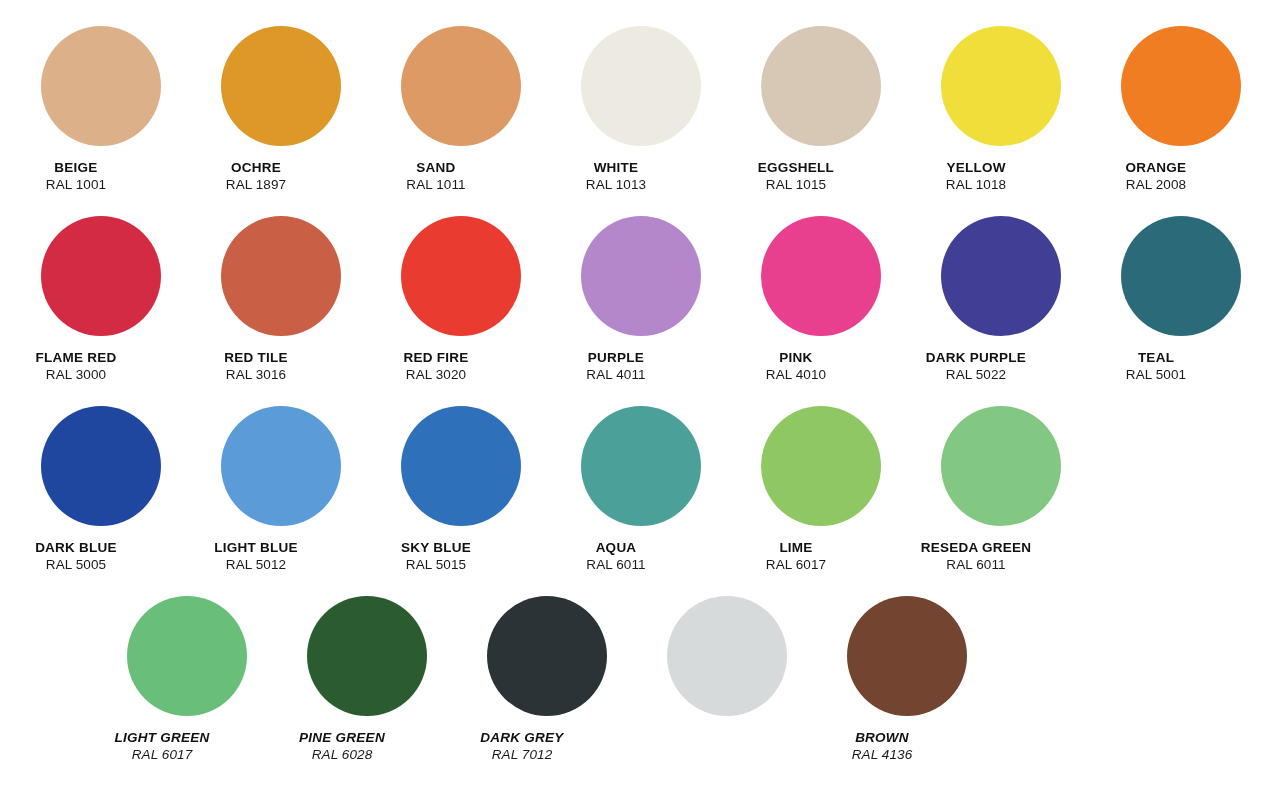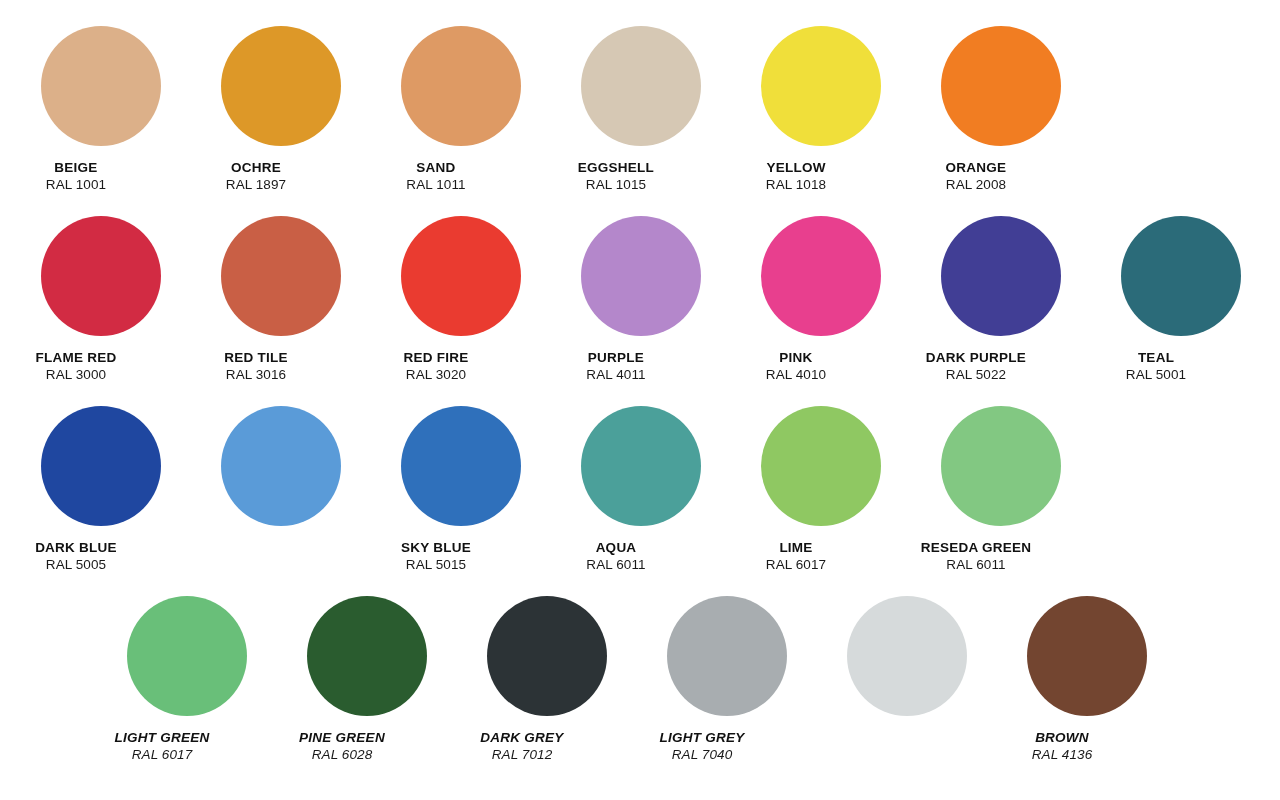--- a/index.html
+++ b/index.html
@@ -101,20 +101,27 @@
       </div>
     </div>
     <div class="swatch-cell">
       <div class="swatch-disc" style="background-color: rgb(222, 154, 100);"></div>
       <div class="swatch-caption">
         <span class="swatch-name">SAND</span>
         <span class="swatch-code">RAL 1011</span>
       </div>
     </div>
     <div class="swatch-cell">
+      <div class="swatch-disc" style="background-color: rgb(236, 234, 225);"></div>
+      <div class="swatch-caption">
+        <span class="swatch-name">WHITE</span>
+        <span class="swatch-code">RAL 1013</span>
+      </div>
+    </div>
+    <div class="swatch-cell">
       <div class="swatch-disc" style="background-color: rgb(214, 200, 180);"></div>
       <div class="swatch-caption">
         <span class="swatch-name">EGGSHELL</span>
         <span class="swatch-code">RAL 1015</span>
       </div>
     </div>
     <div class="swatch-cell">
       <div class="swatch-disc" style="background-color: rgb(240, 223, 58);"></div>
       <div class="swatch-caption">
         <span class="swatch-name">YELLOW</span>
@@ -185,20 +192,24 @@
   <div class="swatch-row cols-7">
     <div class="swatch-cell">
       <div class="swatch-disc" style="background-color: rgb(31, 71, 160);"></div>
       <div class="swatch-caption">
         <span class="swatch-name">DARK BLUE</span>
         <span class="swatch-code">RAL 5005</span>
       </div>
     </div>
     <div class="swatch-cell">
       <div class="swatch-disc" style="background-color: rgb(90, 155, 216);"></div>
+      <div class="swatch-caption">
+        <span class="swatch-name">LIGHT BLUE</span>
+        <span class="swatch-code">RAL 5012</span>
+      </div>
     </div>
     <div class="swatch-cell">
       <div class="swatch-disc" style="background-color: rgb(47, 112, 187);"></div>
       <div class="swatch-caption">
         <span class="swatch-name">SKY BLUE</span>
         <span class="swatch-code">RAL 5015</span>
       </div>
     </div>
     <div class="swatch-cell">
       <div class="swatch-disc" style="background-color: rgb(75, 160, 154);"></div>
@@ -239,27 +250,20 @@
       </div>
     </div>
     <div class="swatch-cell">
       <div class="swatch-disc" style="background-color: rgb(44, 51, 54);"></div>
       <div class="swatch-caption">
         <span class="swatch-name">DARK GREY</span>
         <span class="swatch-code">RAL 7012</span>
       </div>
     </div>
     <div class="swatch-cell">
-      <div class="swatch-disc" style="background-color: rgb(168, 173, 176);"></div>
-      <div class="swatch-caption">
-        <span class="swatch-name">LIGHT GREY</span>
-        <span class="swatch-code">RAL 7040</span>
-      </div>
-    </div>
-    <div class="swatch-cell">
       <div class="swatch-disc" style="background-color: rgb(214, 218, 219);"></div>
     </div>
     <div class="swatch-cell">
       <div class="swatch-disc" style="background-color: rgb(115, 69, 48);"></div>
       <div class="swatch-caption">
         <span class="swatch-name">BROWN</span>
         <span class="swatch-code">RAL 4136</span>
       </div>
     </div>
   </div>

